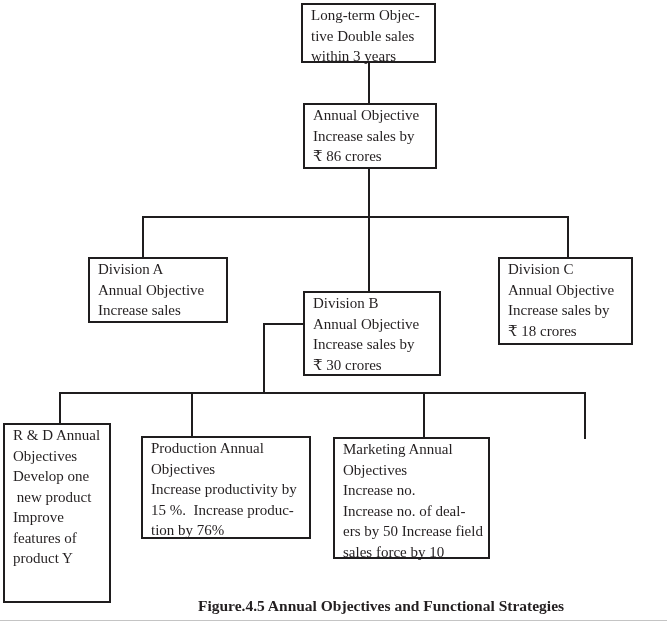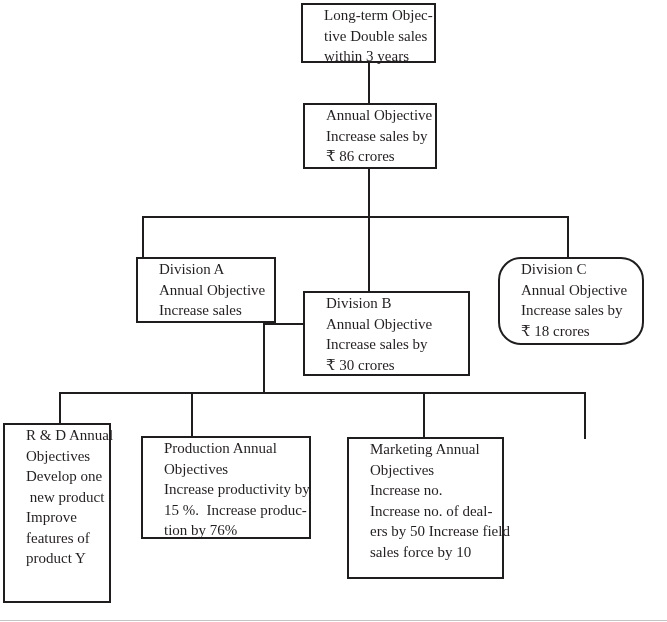--- a/index.html
+++ b/index.html
@@ -11,33 +11,33 @@
     color:#231f20;
     overflow:hidden;
   }
   .node{
     position:absolute;
     box-sizing:border-box;
     border:2px solid #1f1d1e;
     font-size:15px;
     line-height:20.5px;
     white-space:pre;
-    padding:0 21px;
+    padding:0 8px;
     background:#ffffff;
   }
   .conn{position:absolute;background:#1f1d1e;}
   
   .n-longterm  {left:301px; top:3px;   width:135px; height:60px;}
   .n-annual    {left:303px; top:103px; width:134px; height:66px;}
-  .n-diva      {left:88px;  top:257px; width:140px; height:66px;margin-left:48px;}
-  .n-divb      {left:303px; top:291px; width:167px; height:85px;}
-  .n-divc      {left:498px; top:257px; width:146px; height:88px;border-radius:23px;}
+  .n-diva      {left:88px;  top:257px; width:140px; height:66px;}
+  .n-divb      {left:303px; top:291px; width:138px; height:85px;}
+  .n-divc      {left:498px; top:257px; width:135px; height:88px;}
   .n-rnd       {left:3px;   top:423px; width:108px; height:180px;}
   .n-prod      {left:141px; top:436px; width:170px; height:103px;}
-  .n-mkt       {left:347px; top:437px; width:157px; height:142px;}
+  .n-mkt       {left:333px; top:437px; width:157px; height:122px;}
   .n-pers      {left:504px; top:438px; width:151px; height:107px;}
   
   .c-lt-an     {left:368px; top:62px;  width:2px;   height:42px;}
   .c-an-h1     {left:368px; top:169px; width:2px;   height:48px;}
   .c-h1        {left:142px; top:216px; width:427px; height:2px;}
   .c-h1-diva   {left:142px; top:216px; width:2px;   height:42px;}
   .c-h1-divb   {left:368px; top:216px; width:2px;   height:76px;}
   .c-h1-divc   {left:567px; top:216px; width:2px;   height:42px;}
   .c-elbow-h   {left:263px; top:323px; width:41px;  height:2px;}
   .c-elbow-v   {left:263px; top:323px; width:2px;   height:71px;}
@@ -117,15 +117,16 @@
 tion by 76%</div>
 
   <div class="node n-mkt">Marketing Annual
 Objectives
 Increase no.
 Increase no. of deal-
 ers by 50 Increase field
 sales force by 10</div>
 
 
+  <div class="caption">Figure.4.5 Annual Objectives and Functional Strategies</div>
 
   <div class="bottom-rule"></div>
 </div>
 
 </body></html>

